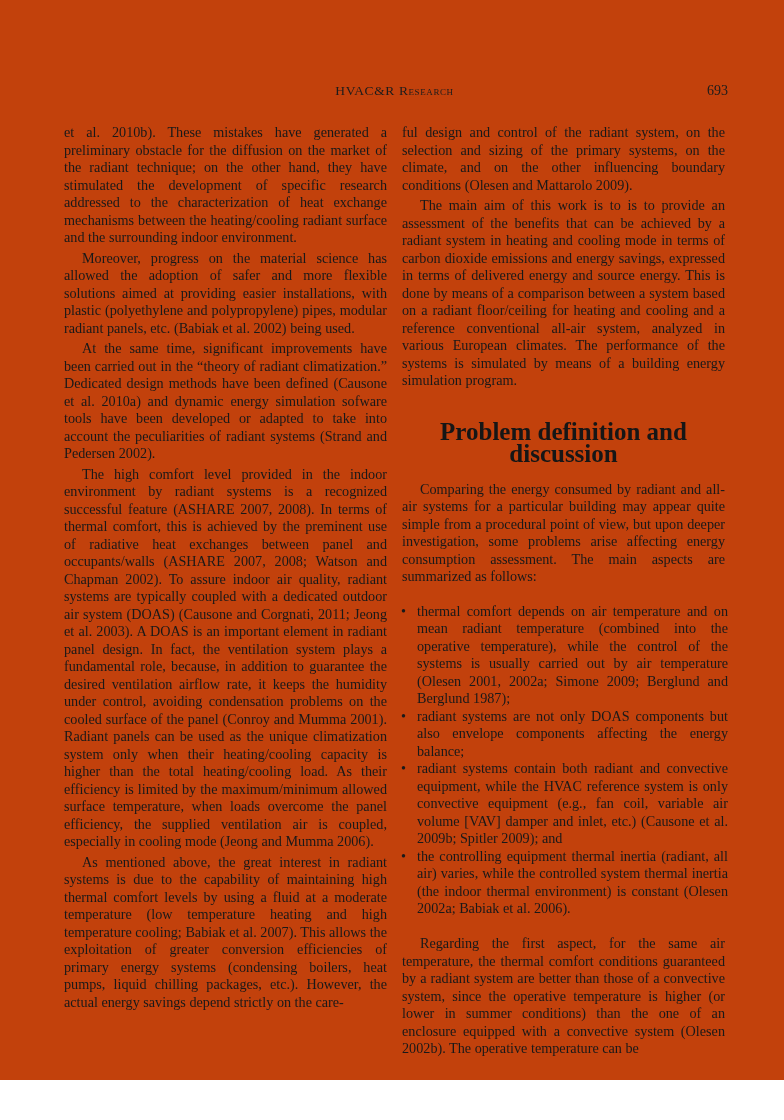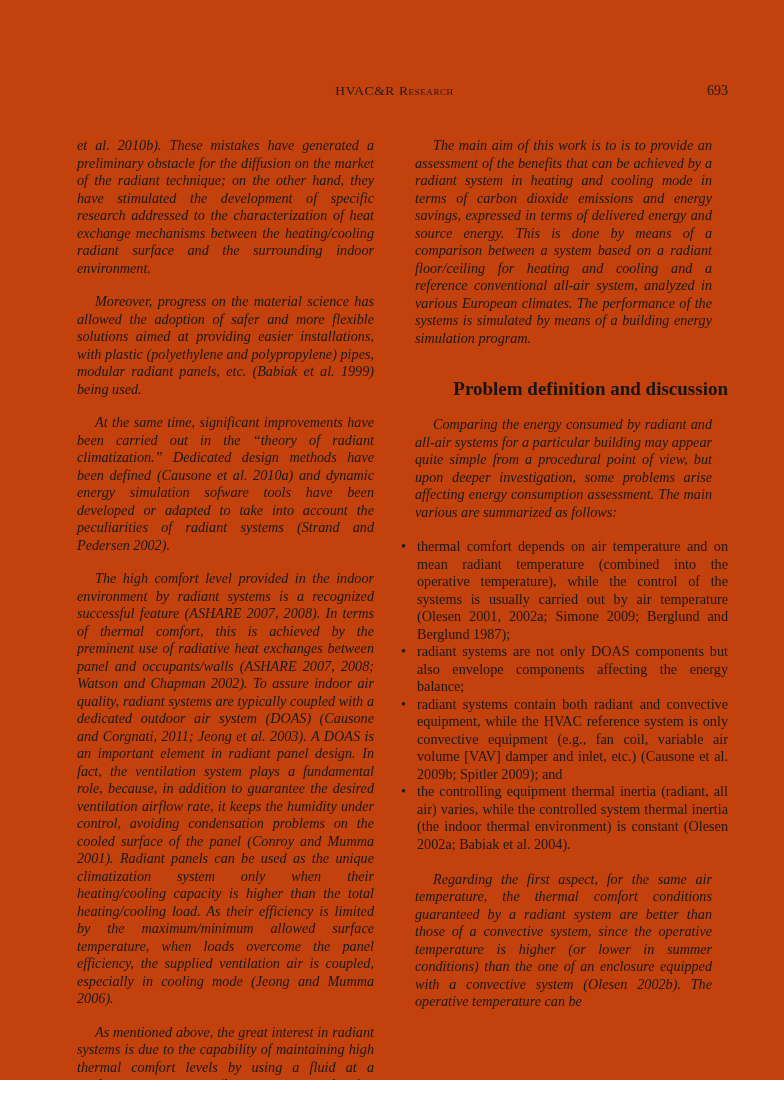--- a/index.html
+++ b/index.html
@@ -49,34 +49,33 @@
     gap: 9px;
   }
   .col {
     width: 329px;
     font-size: 14.2px;
     line-height: 17.5px;
     text-align: justify;
     hyphens: none;
   }
   .col p {
-    margin: 16px;
-    font-style: italic;
+    margin: 3px;
   }
   .col p.indent {
     text-indent: 18px;
   }
   .col p.spaced-top {
     margin-top: 17.5px;
   }
   h2.section-heading {
-    font-size: 19px;
+    font-size: 25px;
     line-height: 22px;
     font-weight: bold;
-    text-align: right;
+    text-align: center;
     margin: 31px 0 16px 0;
     color: #161616;
   }
   ul.bullets {
     list-style: none;
     margin: 17px 0 0 0;
     padding: 0 0 0 2px;
   }
   ul.bullets li {
     position: relative;
@@ -96,49 +95,50 @@
 
   <header class="running-head">
     <span class="journal">HVAC&amp;R Research</span>
     <span class="pagenum">693</span>
   </header>
 
   <main class="columns">
 
     <section class="col">
       <p>et al. 2010b). These mistakes have generated a preliminary obstacle for the diffusion on the market of the radiant technique; on the other hand, they have stimulated the development of specific research addressed to the characterization of heat exchange mechanisms between the heating/cooling radiant surface and the surrounding indoor environment.</p>
-      <p class="indent">Moreover, progress on the material science has allowed the adoption of safer and more flexible solutions aimed at providing easier installations, with plastic (polyethylene and polypropylene) pipes, modular radiant panels, etc. (Babiak et al. 1999) being used.</p>
+      <p class="indent">Moreover, progress on the material science has allowed the adoption of safer and more flexible solutions aimed at providing easier installations, with plastic (polyethylene and polypropylene) pipes, modular radiant panels, etc. (Babiak et al. 2002) being used.</p>
       <p class="indent">At the same time, significant improvements have been carried out in the “theory of radiant climatization.” Dedicated design methods have been defined (Causone et al. 2010a) and dynamic energy simulation sofware tools have been developed or adapted to take into account the peculiarities of radiant systems (Strand and Pedersen 2002).</p>
       <p class="indent">The high comfort level provided in the indoor environment by radiant systems is a recognized successful feature (ASHARE 2007, 2008). In terms of thermal comfort, this is achieved by the preminent use of radiative heat exchanges between panel and occupants/walls (ASHARE 2007, 2008; Watson and Chapman 2002). To assure indoor air quality, radiant systems are typically coupled with a dedicated outdoor air system (DOAS) (Causone and Corgnati, 2011; Jeong et al. 2003). A DOAS is an important element in radiant panel design. In fact, the ventilation system plays a fundamental role, because, in addition to guarantee the desired ventilation airflow rate, it keeps the humidity under control, avoiding condensation problems on the cooled surface of the panel (Conroy and Mumma 2001). Radiant panels can be used as the unique climatization system only when their heating/cooling capacity is higher than the total heating/cooling load. As their efficiency is limited by the maximum/minimum allowed surface temperature, when loads overcome the panel efficiency, the supplied ventilation air is coupled, especially in cooling mode (Jeong and Mumma 2006).</p>
       <p class="indent">As mentioned above, the great interest in radiant systems is due to the capability of maintaining high thermal comfort levels by using a fluid at a moderate temperature (low temperature heating and high temperature cooling; Babiak et al. 2007). This allows the exploitation of greater conversion efficiencies of primary energy systems (condensing boilers, heat pumps, liquid chilling packages, etc.). However, the actual energy savings depend strictly on the care-</p>
     </section>
 
     <section class="col">
+      <p>ful design and control of the radiant system, on the selection and sizing of the primary systems, on the climate, and on the other influencing boundary conditions (Olesen and Mattarolo 2009).</p>
       <p class="indent">The main aim of this work is to is to provide an assessment of the benefits that can be achieved by a radiant system in heating and cooling mode in terms of carbon dioxide emissions and energy savings, expressed in terms of delivered energy and source energy. This is done by means of a comparison between a system based on a radiant floor/ceiling for heating and cooling and a reference conventional all-air system, analyzed in various European climates. The performance of the systems is simulated by means of a building energy simulation program.</p>
 
       <h2 class="section-heading">Problem definition and discussion</h2>
 
-      <p class="indent">Comparing the energy consumed by radiant and all-air systems for a particular building may appear quite simple from a procedural point of view, but upon deeper investigation, some problems arise affecting energy consumption assessment. The main various are summarized as follows:</p>
+      <p class="indent">Comparing the energy consumed by radiant and all-air systems for a particular building may appear quite simple from a procedural point of view, but upon deeper investigation, some problems arise affecting energy consumption assessment. The main aspects are summarized as follows:</p>
 
       <ul class="bullets">
         <li>
           <span class="marker">•</span>
           <span>thermal comfort depends on air temperature and on mean radiant temperature (combined into the operative temperature), while the control of the systems is usually carried out by air temperature (Olesen 2001, 2002a; Simone 2009; Berglund and Berglund 1987);</span>
         </li>
         <li>
           <span class="marker">•</span>
           <span>radiant systems are not only DOAS components but also envelope components affecting the energy balance;</span>
         </li>
         <li>
           <span class="marker">•</span>
           <span>radiant systems contain both radiant and convective equipment, while the HVAC reference system is only convective equipment (e.g., fan coil, variable air volume [VAV] damper and inlet, etc.) (Causone et al. 2009b; Spitler 2009); and</span>
         </li>
         <li>
           <span class="marker">•</span>
-          <span>the controlling equipment thermal inertia (radiant, all air) varies, while the controlled system thermal inertia (the indoor thermal environment) is constant (Olesen 2002a; Babiak et al. 2004).</span>
+          <span>the controlling equipment thermal inertia (radiant, all air) varies, while the controlled system thermal inertia (the indoor thermal environment) is constant (Olesen 2002a; Babiak et al. 2006).</span>
         </li>
       </ul>
 
       <p class="indent spaced-top">Regarding the first aspect, for the same air temperature, the thermal comfort conditions guaranteed by a radiant system are better than those of a convective system, since the operative temperature is higher (or lower in summer conditions) than the one of an enclosure equipped with a convective system (Olesen 2002b). The operative temperature can be</p>
     </section>
 
   </main>
 </div>
 
 </body></html>

